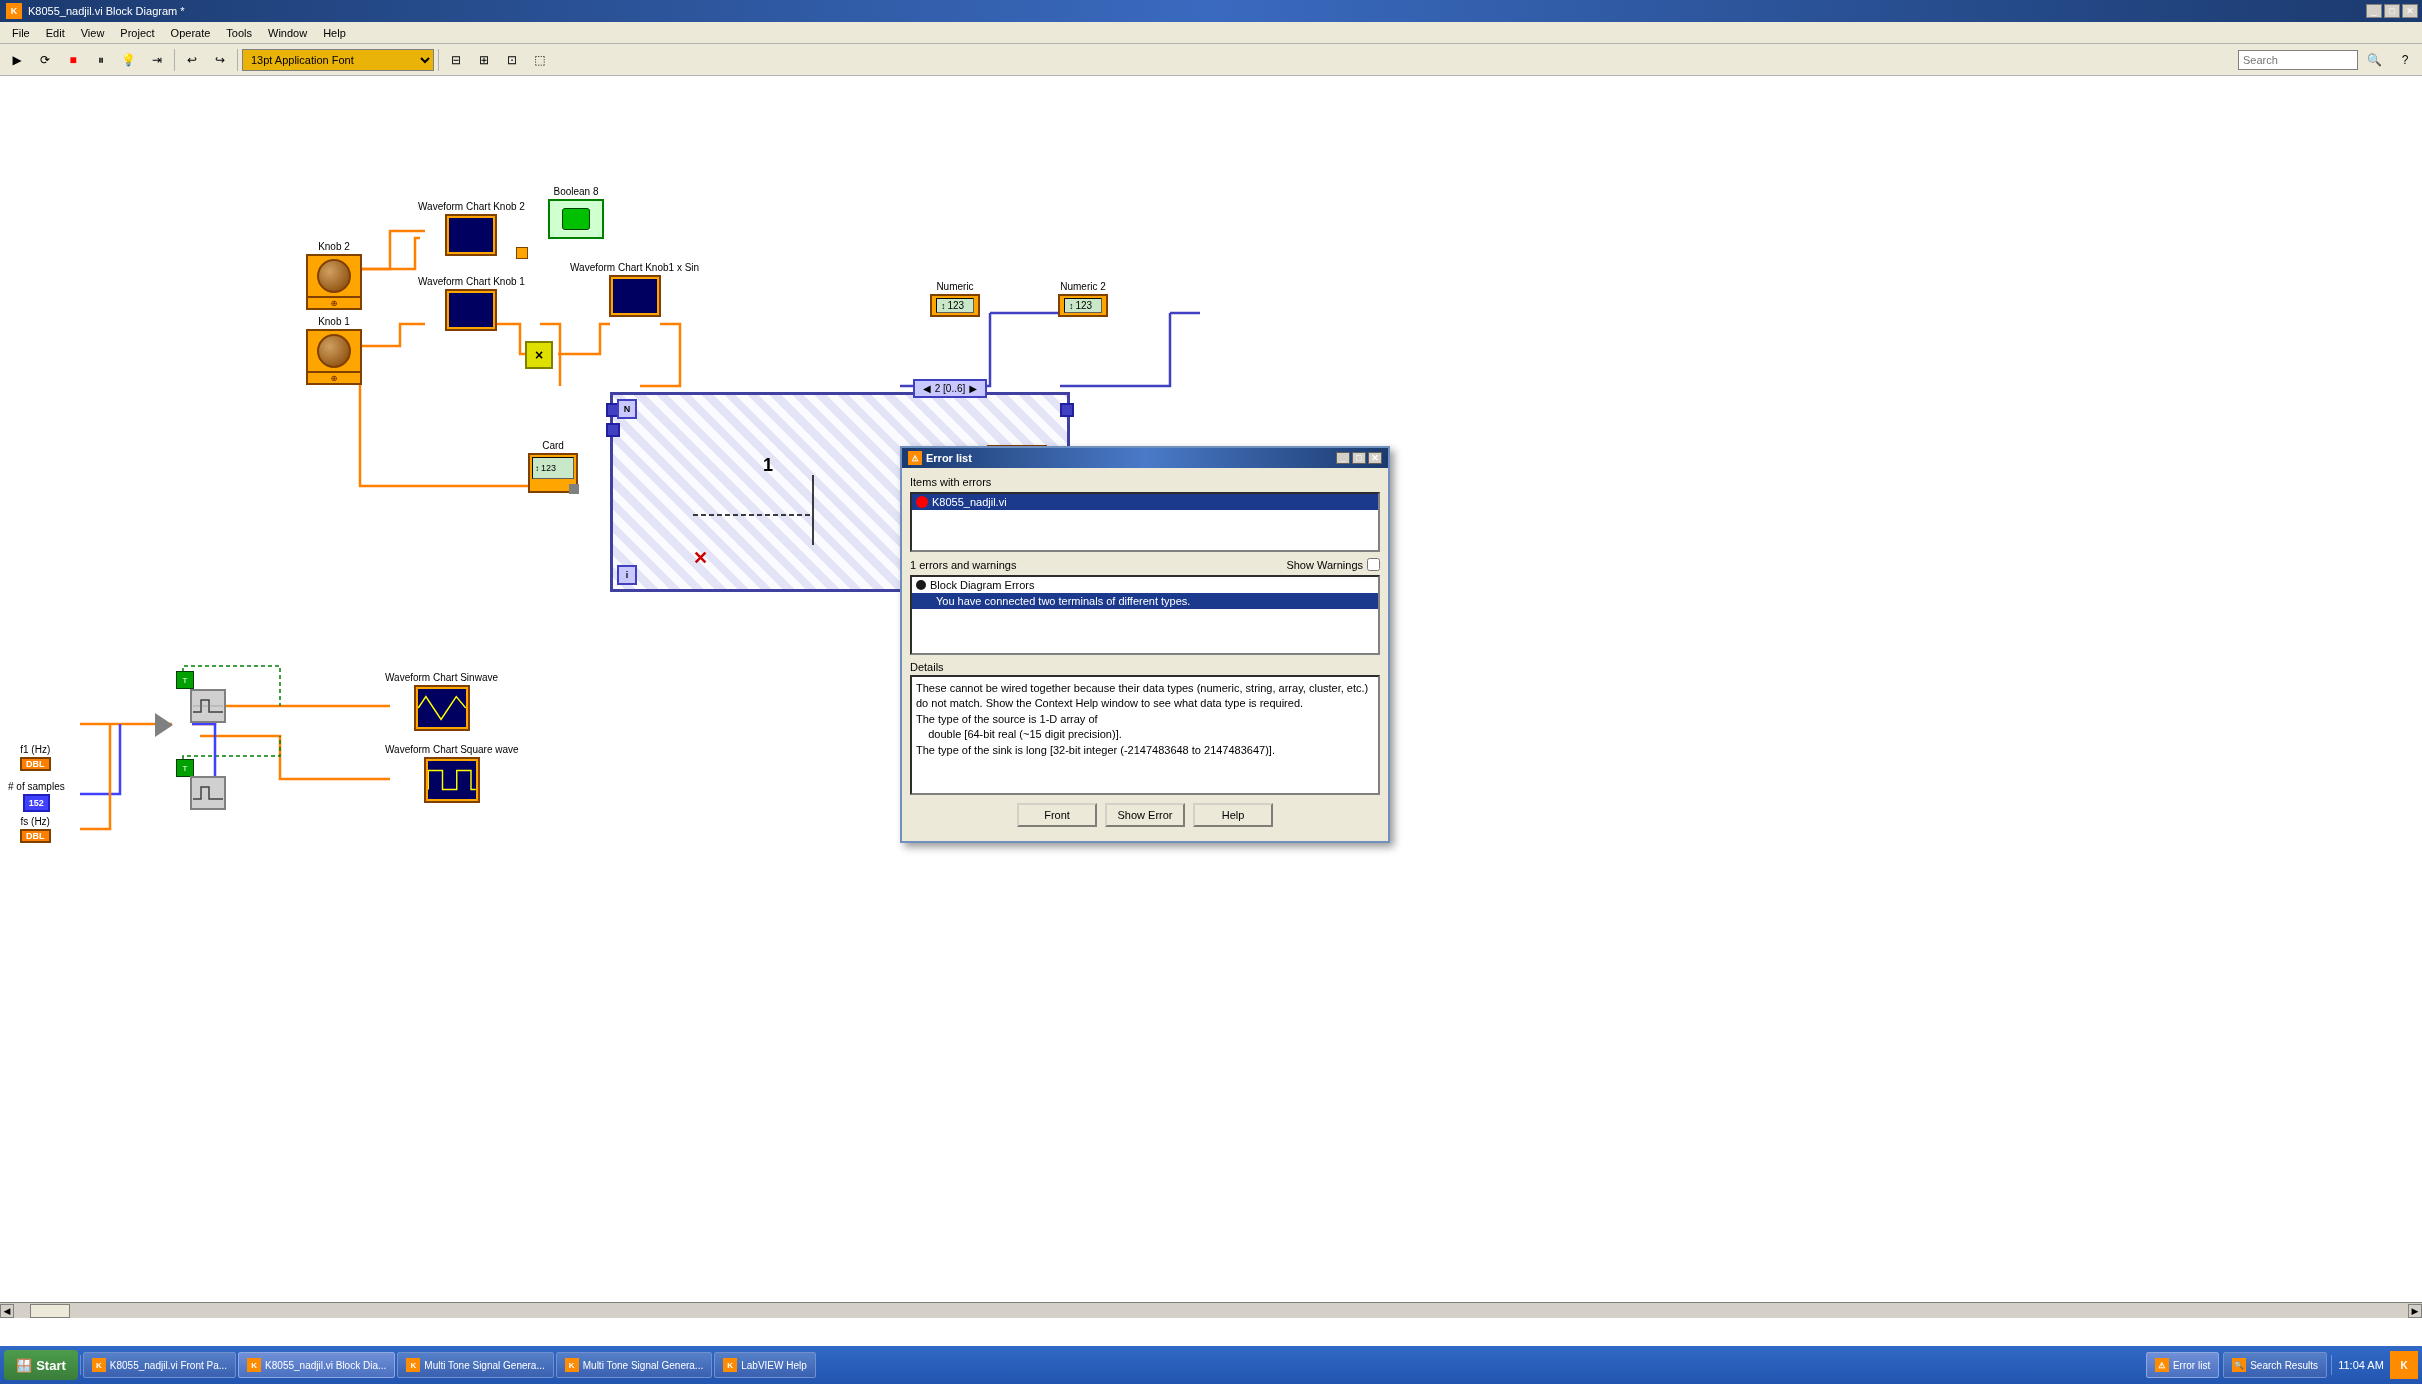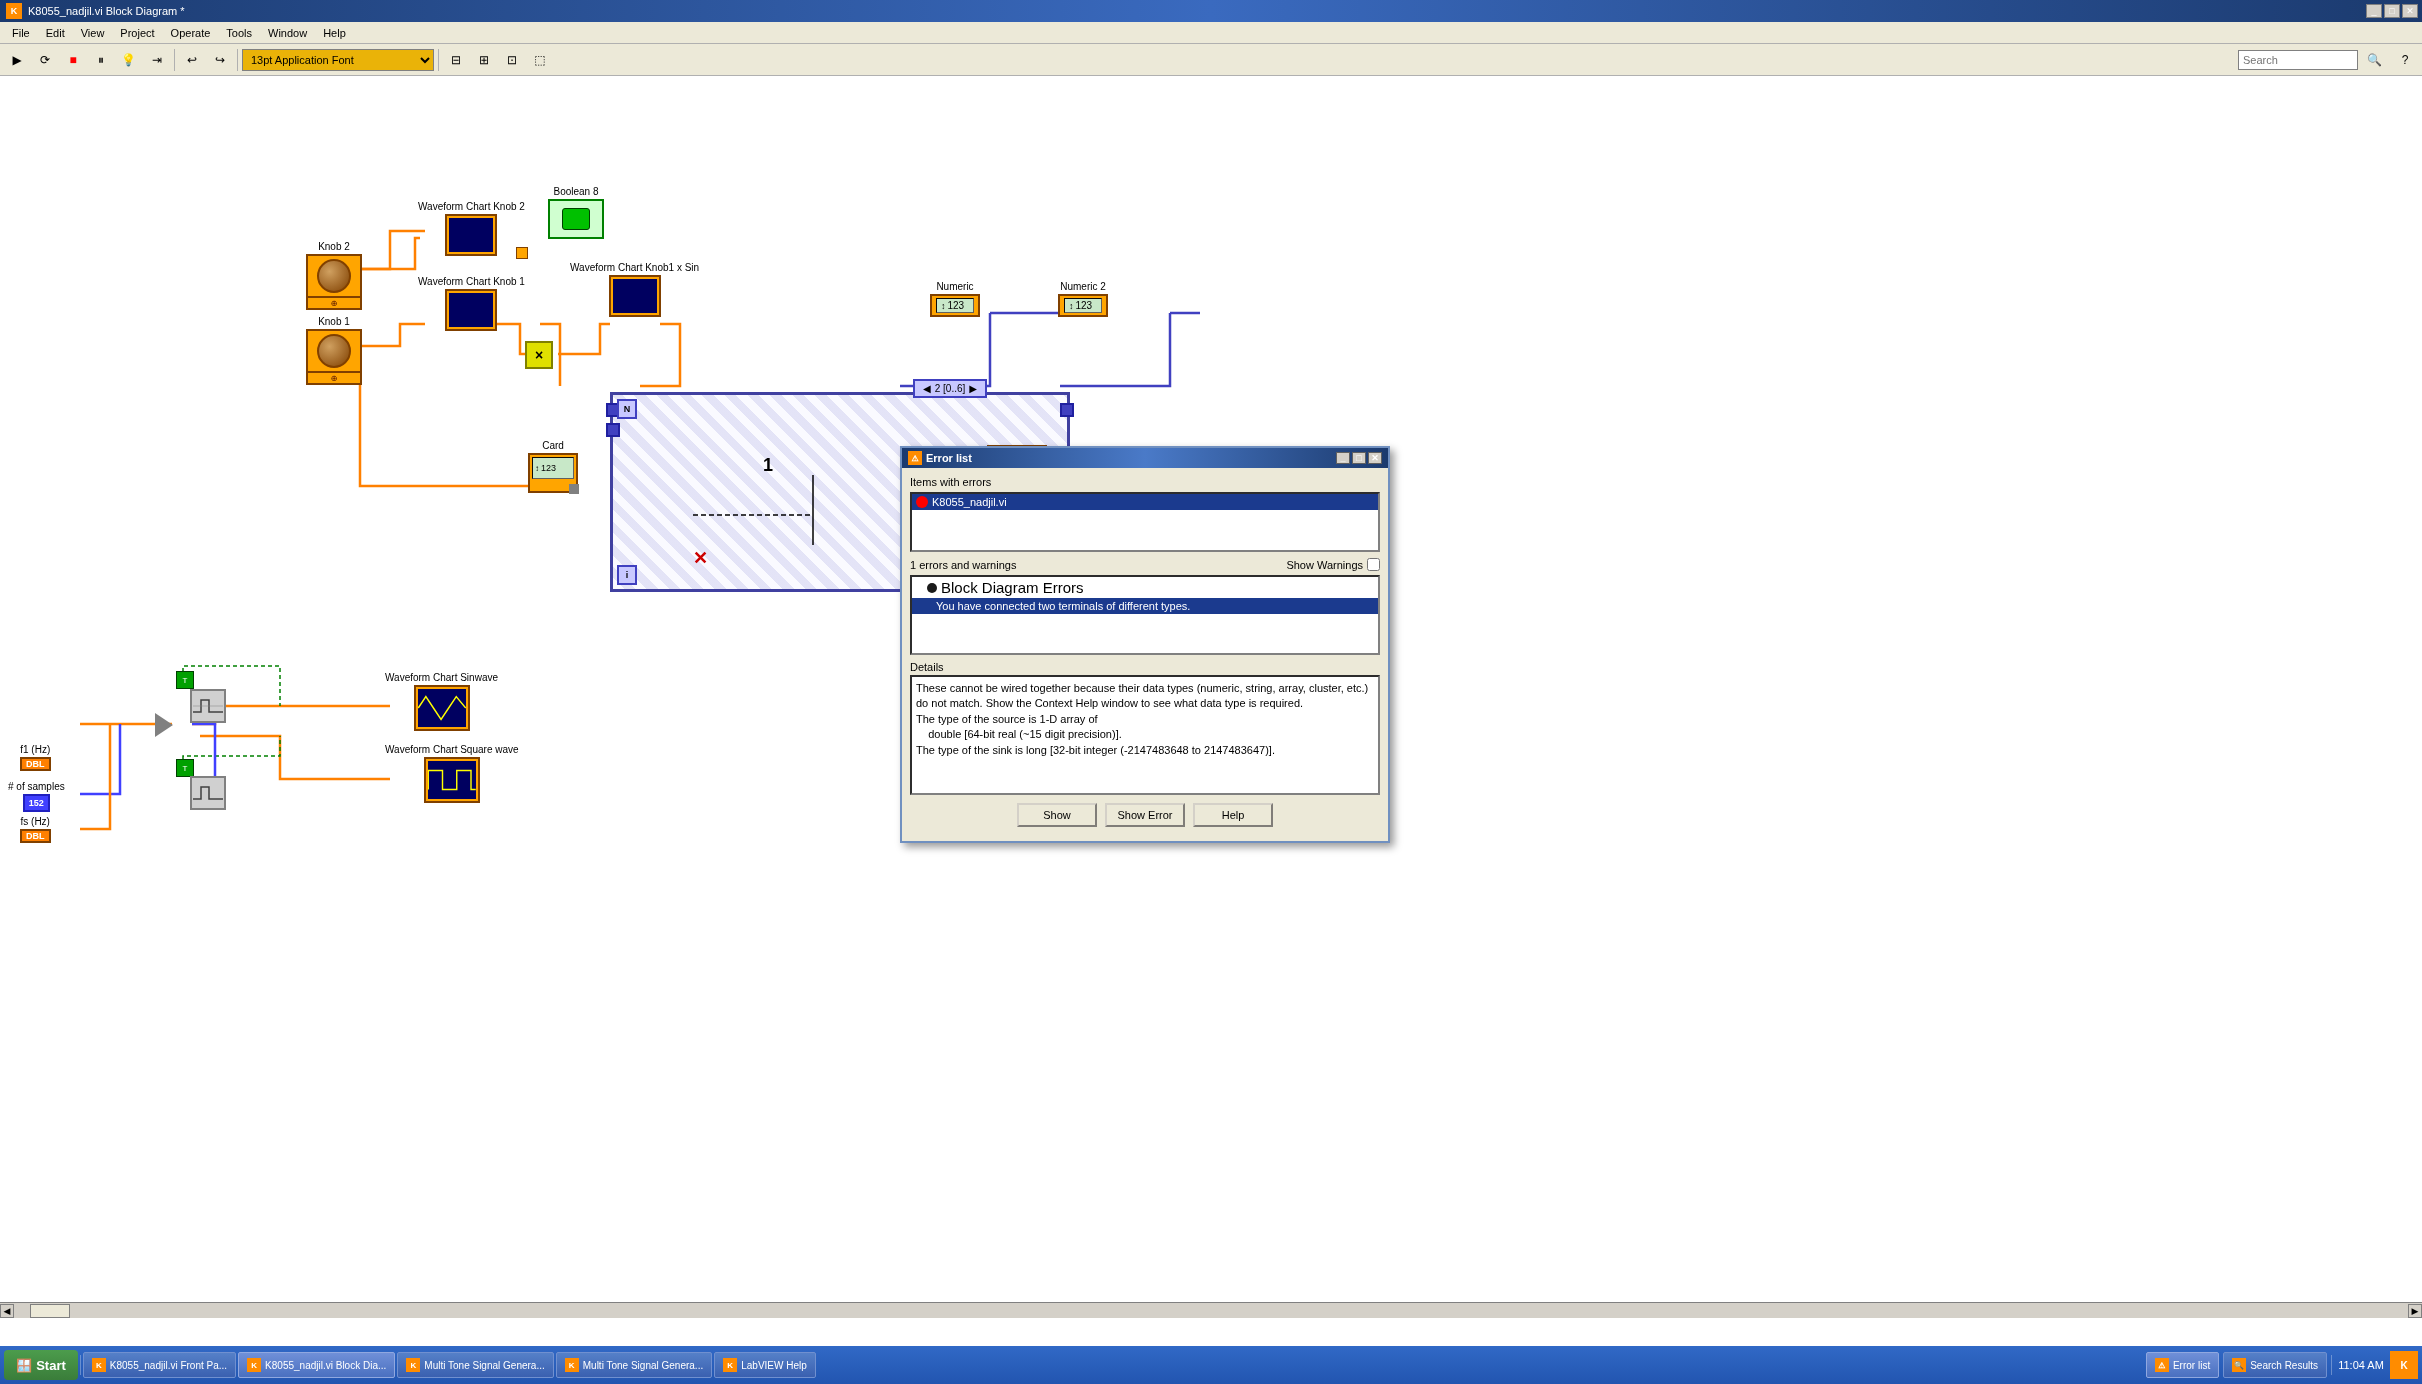--- a/index.html
+++ b/index.html
@@ -295,22 +295,22 @@
     .error-tree-box {
       border: 2px inset #808080;
       background: white;
       height: 80px;
       margin-bottom: 6px;
       overflow: hidden;
     }
     .error-tree-header {
       display: flex;
       align-items: center;
-      padding: 2px 15px;
-      font-size: 15px;
+      padding: 2px 4px;
+      font-size: 11px;
       cursor: pointer;
     }
     .error-tree-circle {
       width: 10px; height: 10px;
       background: #1a1a1a;
       border-radius: 50%;
       margin-right: 4px;
       flex-shrink: 0;
     }
     .error-tree-child {
@@ -820,21 +820,21 @@
 
           <div class="details-label">Details</div>
           <div class="details-box">
             <div style="white-space: pre-wrap; font-size:11px; line-height:1.4;">These cannot be wired together because their data types (numeric, string, array, cluster, etc.) do not match. Show the Context Help window to see what data type is required.
 The type of the source is 1-D array of
     double [64-bit real (~15 digit precision)].
 The type of the sink is long [32-bit integer (-2147483648 to 2147483647)].</div>
           </div>
 
           <div class="dialog-buttons">
-            <button class="dialog-btn">Show</button>
+            <button class="dialog-btn">Front</button>
             <button class="dialog-btn">Show Error</button>
             <button class="dialog-btn">Help</button>
           </div>
         </div>
       </div>
 
       <div class="scrollbar-h">
         <div style="width:14px; height:14px; background:#d4d0c8; border:1px solid #808080; display:flex; align-items:center; justify-content:center; font-size:9px; cursor:pointer;">◀</div>
         <div class="scrollbar-thumb"></div>
         <div style="margin-left:auto; width:14px; height:14px; background:#d4d0c8; border:1px solid #808080; display:flex; align-items:center; justify-content:center; font-size:9px; cursor:pointer;">▶</div>

